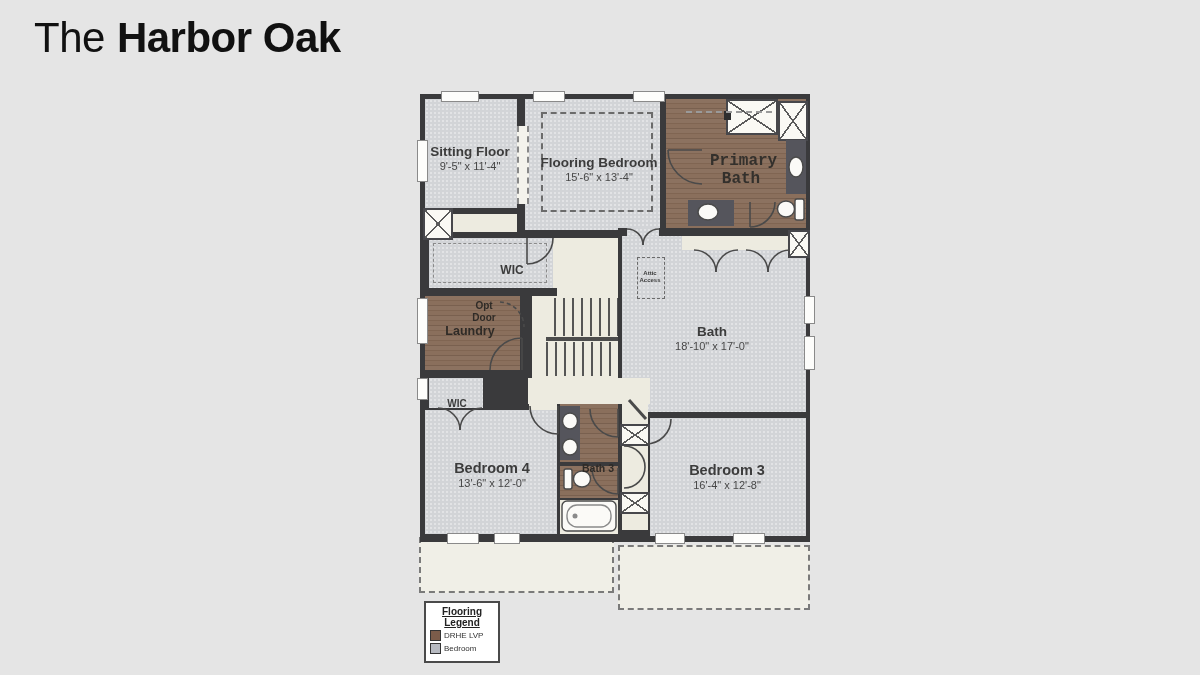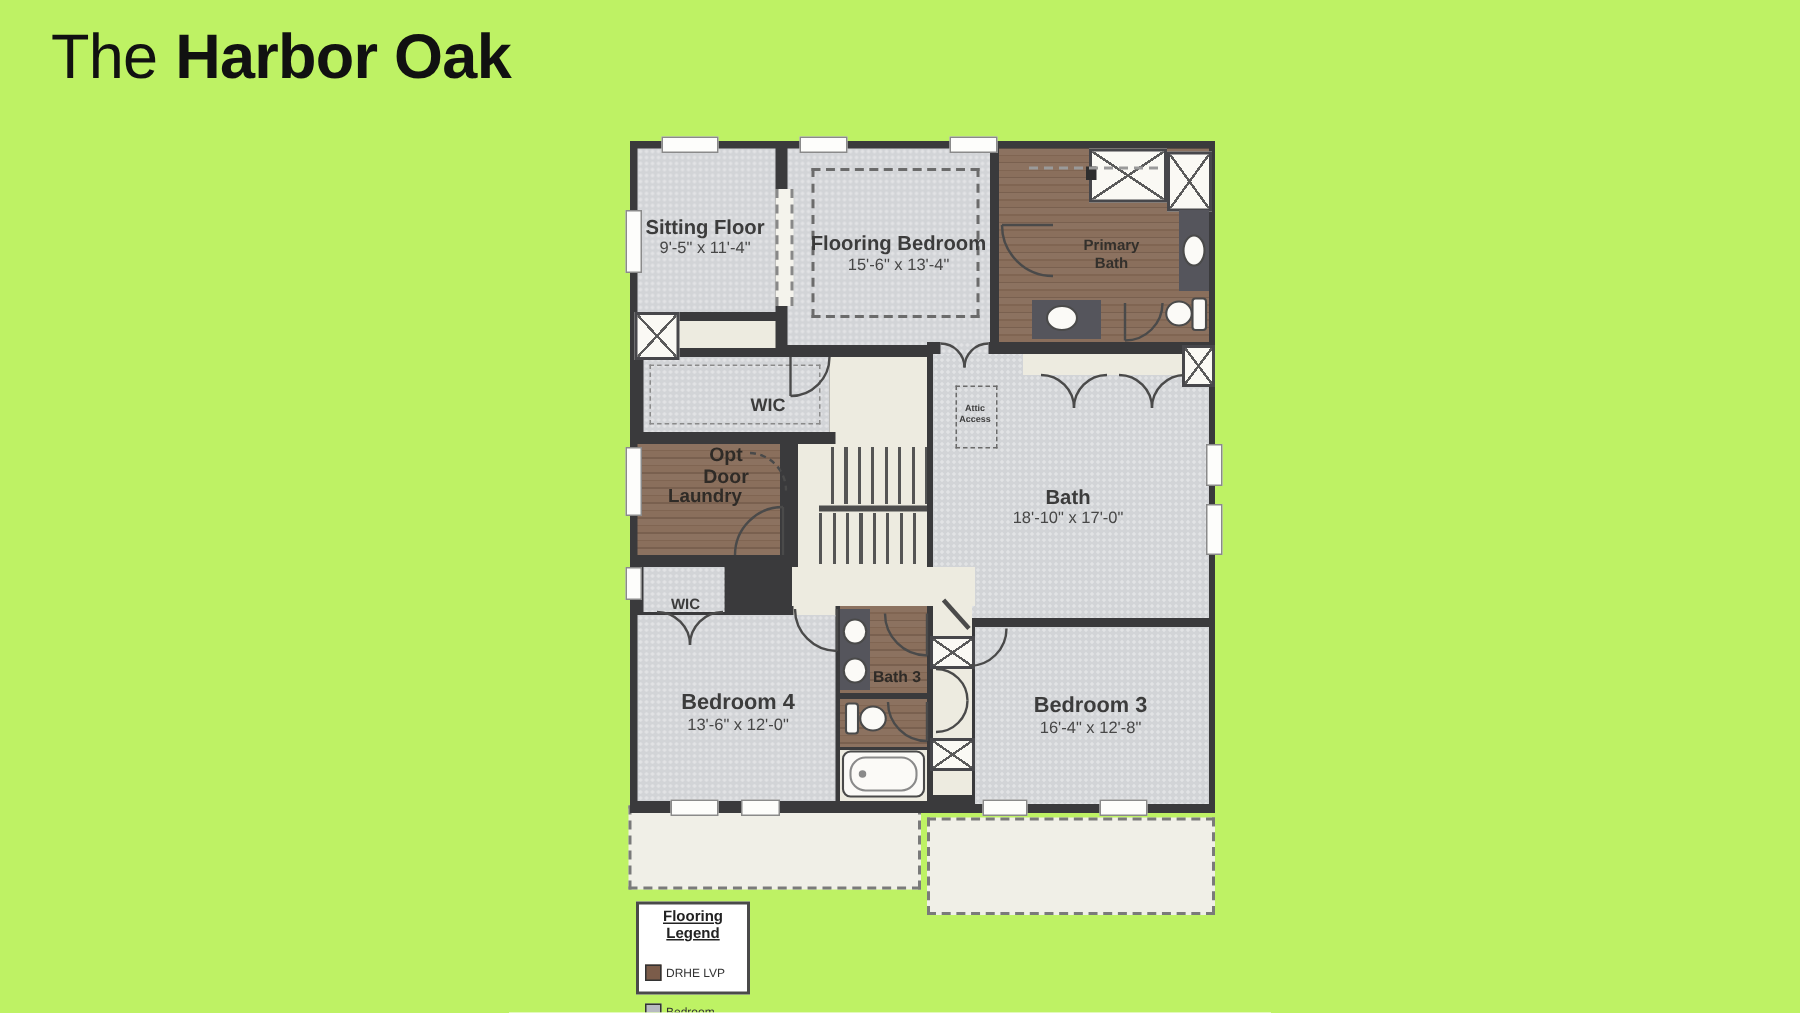--- a/index.html
+++ b/index.html
@@ -1,16 +1,16 @@
 <!DOCTYPE html>
 <html><head>
 <meta charset="utf-8">
 <style>
   html,body{margin:0;padding:0;background:#ffffff;font-family:"Liberation Sans",sans-serif;}
-  #canvas{position:relative;width:1200px;height:675px;background:#bef264;overflow:hidden;}
+  #canvas{position:relative;width:1200px;height:675px;background:#e5e5e5;overflow:hidden;}
 
   
   #title{position:absolute;left:34px;top:14px;font-size:42px;color:#111;letter-spacing:-0.5px;}
   #title .pfx{font-weight:400;margin-right:12px;}
   #title .name{font-weight:700;}
   #floor{position:absolute;right:34px;top:24px;font-size:34px;font-weight:400;color:#151515;}
   #watermark{position:absolute;left:4px;top:633px;font-size:20px;font-weight:700;color:#787878;letter-spacing:1px;}
 
   
   .abs{position:absolute;}
@@ -32,29 +32,29 @@
   .tread{z-index:3;background-image:repeating-linear-gradient(90deg,#555 0 2px,transparent 2px 9px);}
   .rail{z-index:3;background:#4c4c4c;}
 
   #lines{position:absolute;left:0;top:0;z-index:4;pointer-events:none;}
 
   
   .roomlabel{position:absolute;z-index:5;transform:translate(-50%,-50%);text-align:center;color:#3c3c3c;line-height:1.15;}
   .roomlabel .nm{font-weight:700;font-size:13.5px;white-space:nowrap;display:block;}
   .roomlabel .dm{font-weight:400;font-size:11px;color:#474747;white-space:nowrap;display:block;}
   .roomlabel.big .nm{font-size:14.5px;}
-  .roomlabel.wrap .nm{white-space:normal;width:62px;font-size:10px;}
+  .roomlabel.wrap .nm{white-space:normal;width:62px;font-size:16px;font-family:Liberation Mono, monospace;}
   .roomlabel.small .nm{font-size:10.5px;margin-top:24px;}
   .roomlabel.tiny .nm{font-size:6px;white-space:normal;width:26px;font-weight:700;}
-  .roomlabel.opt .nm{font-size:13px;white-space:normal;width:36px;}
+  .roomlabel.opt .nm{font-size:10px;white-space:normal;width:36px;}
 
   
   #legend{position:absolute;left:424px;top:601px;width:64px;height:52px;background:#fff;border:2px solid #4a4a4a;z-index:6;padding:3px 4px;}
   #legend .lt{font-size:10px;font-weight:700;text-decoration:underline;text-align:center;line-height:1.1;color:#222;}
-  #legend .row{display:flex;align-items:center;margin-top:15px;}
+  #legend .row{display:flex;align-items:center;margin-top:2px;}
   #legend .sw{width:9px;height:9px;border:1px solid #333;margin-right:3px;flex:none;}
   #legend .sl{font-size:8px;color:#333;white-space:nowrap;}
 </style>
 </head>
 <body>
 
 <div id="canvas">
 
   <div id="title">
     <span class="pfx">The</span><span class="name">Harbor Oak</span>
@@ -231,21 +231,21 @@
     <span class="nm">Bath</span>
     <span class="dm">18'-10" x 17'-0"</span>
   </div>
   <div class="roomlabel small" style="left:457px;top:392px;">
     <span class="nm" style="font-size:10px;">WIC</span>
   </div>
   <div class="roomlabel big" style="left:492px;top:475px;">
     <span class="nm">Bedroom 4</span>
     <span class="dm">13'-6" x 12'-0"</span>
   </div>
-  <div class="roomlabel small" style="left:598px;top:440px;">
+  <div class="roomlabel small" style="left:598px;top:456px;">
     <span class="nm" style="font-size:10.5px;color:#2f2b27;">Bath 3</span>
   </div>
   <div class="roomlabel big" style="left:727px;top:477px;">
     <span class="nm">Bedroom 3</span>
     <span class="dm">16'-4" x 12'-8"</span>
   </div>
 
   <div id="legend">
     <div class="lt">
       <span>Flooring</span><br>

